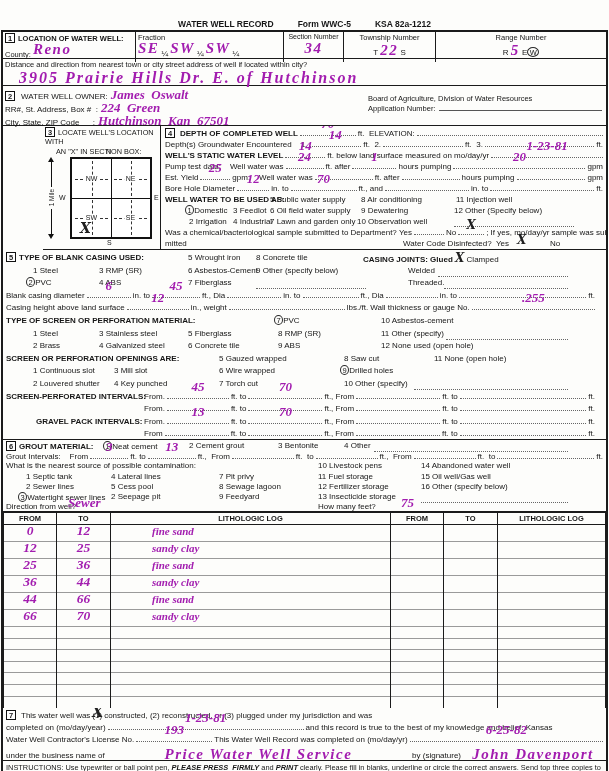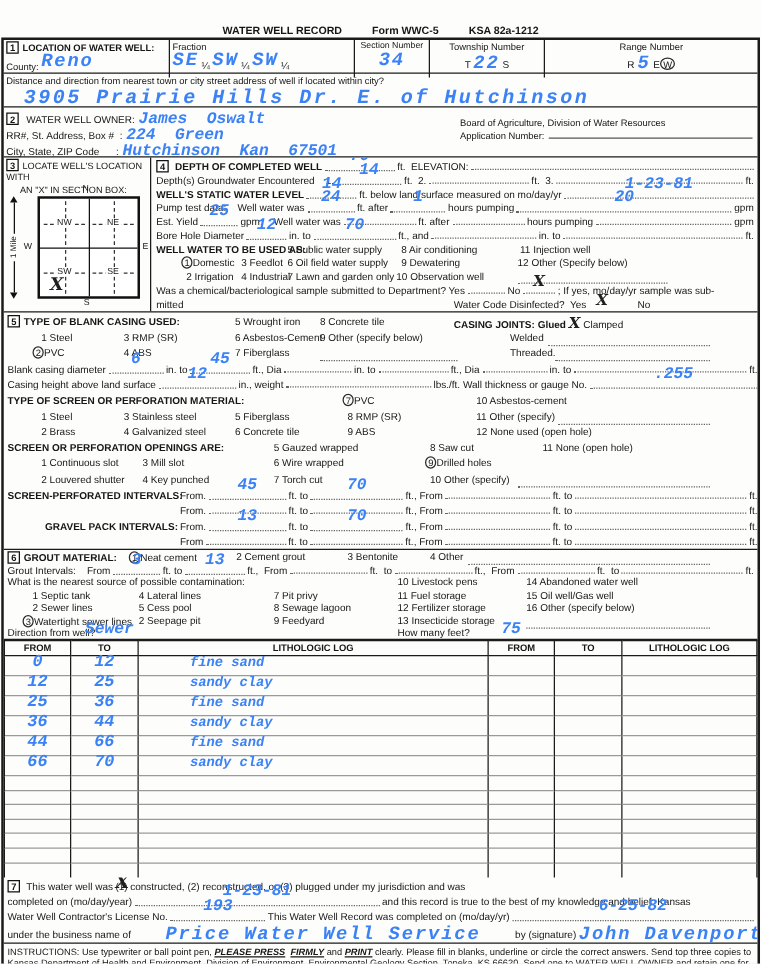--- a/index.html
+++ b/index.html
@@ -6,21 +6,21 @@
   html,body { margin:0; padding:0; background:#e8e8e8; }
   .page { width:609px; height:771px; background:#fdfdfb; margin:0 auto; position:relative;
           font-family:"Liberation Sans", sans-serif; font-size:8px; color:#161616; overflow:hidden; }
   .titlebar { height:30px; display:flex; justify-content:center; align-items:flex-end; gap:24px;
               font-size:8.5px; font-weight:bold; padding-bottom:1px; }
   .outer { border:2px solid #1b1b1b; margin:0 1px; }
   .p { white-space:pre; }
   .b { font-weight:bold; }
   .snum { display:inline-block; width:10px; height:10px; line-height:10px; border:1.2px solid #111;
           text-align:center; font-size:7.5px; font-weight:bold; margin-right:3px; background:#fff; flex:none; }
-  .hw { font-family:Liberation Mono, monospace; font-style:italic; font-weight:bold; color:#3b82f6; font-size:13px; }
+  .hw { font-family:Liberation Serif, serif; font-style:italic; font-weight:bold; color:#a21caf; font-size:13px; }
   .hw.big { font-size:15px; letter-spacing:1.5px; }
   .hw.huge { font-size:16px; letter-spacing:2px; }
   .hwx { font-family:"DejaVu Serif", serif; font-style:italic; font-weight:bold; font-size:12px; color:#1f1f1f; }
   .fill { display:inline-block; height:8px; border-bottom:1.2px dotted #666; text-align:center;
           line-height:6px; position:relative; flex:none; }
   .fill.grow { flex:1; }
   .fill .hw { display:inline-block; position:relative; top:-8px; line-height:8px; }
   .fill .hwx { display:inline-block; position:relative; top:-6px; line-height:8px; }
   .pc { display:inline-block; min-width:8px; height:10px; line-height:9px; border:1.5px solid #2a2a2a;
         border-radius:50%; text-align:center; padding:0 1.5px; font-size:7.5px; flex:none; }
@@ -34,42 +34,42 @@
   .clabel { font-size:7.5px; display:block; }
   .tc { text-align:center; }
   .row2 { height:27px; border-bottom:1.5px solid #1b1b1b; padding:1px 2px; overflow:visible; }
   .row3 { height:40px; border-bottom:1.5px solid #1b1b1b; display:flex; overflow:visible; }
   .owner-left { width:365px; padding:1px 2px; }
   .owner-left .oln { height:13px; display:flex; align-items:baseline; gap:3px; overflow:visible; white-space:pre; }
   .owner-right { flex:1; padding:8px 4px 0 0; font-size:7.5px; }
   .appline { display:flex; align-items:baseline; }
   .appline .rule { flex:1; border-bottom:1px solid #555; height:8px; margin-left:3px; }
   
-  .row4 { display:flex; height:124px; border-bottom:1.5px solid #1b1b1b; }
+  .row4 { display:flex; height:124px; border-bottom:1.5px solid #1b1b1b;margin-left:40px; }
   .sec3 { width:118px; border-right:1.5px solid #1b1b1b; position:relative; font-size:7.5px; flex:none; }
   .sec3 .t { padding:1px 0 0 2px; line-height:9px; display:block; font-size:7.3px; }
   .cbox { position:absolute; left:27px; top:31px; width:82px; height:82px; border:2px solid #111; background:#fff; }
   .cbox .vl { position:absolute; left:50%; top:0; bottom:0; width:1px; background:#111; }
   .cbox .hl { position:absolute; top:50%; left:0; right:0; height:1px; background:#111; }
   .q { position:absolute; width:50%; height:50%; }
   .q .dh { position:absolute; top:50%; left:3px; right:3px; border-top:1px dashed #333; }
   .q .dv { position:absolute; left:50%; top:2px; bottom:2px; border-left:1px dashed #333; }
   .q .ql { position:absolute; top:50%; left:50%; transform:translate(-50%,-55%); background:#fff; padding:0 2px; font-size:7px; }
   .cN { position:absolute; left:63px; top:22px; font-size:7px; }
   .cS { position:absolute; left:64px; top:113px; font-size:7px; }
   .cW { position:absolute; left:16px; top:68px; font-size:7px; }
   .cE { position:absolute; left:111px; top:68px; font-size:7px; }
   .swx { position:absolute; left:8px; bottom:1px; font-size:14px; }
   .mile { position:absolute; left:3px; top:31px; height:82px; width:10px; display:flex; flex-direction:column; align-items:center; }
   .mile .ar-u { width:0; height:0; border-left:3px solid transparent; border-right:3px solid transparent; border-bottom:5px solid #111; }
   .mile .ar-d { width:0; height:0; border-left:3px solid transparent; border-right:3px solid transparent; border-top:5px solid #111; }
   .mile .stem { flex:1; width:1px; background:#111; }
   .mile .mt { writing-mode:vertical-rl; transform:rotate(180deg); font-size:6.5px; background:#fdfdfb; padding:2px 0; }
   .sec4 { flex:1; padding:2px 3px 0 4px; overflow:hidden; }
-  .sec5 { height:190px; border-bottom:1.5px solid #1b1b1b; padding:2px 0 0 3px; overflow:hidden; }
+  .sec5 { height:190px; border-bottom:1.5px solid #1b1b1b; padding:2px 11px 0 3px; overflow:hidden; }
   .sec5 .ln, .sec5 .lnr { height:12.6px; line-height:12.6px; }
   .sec6 { height:72px; border-bottom:1px solid #1b1b1b; padding:1px 3px 0 3px; overflow:hidden; }
   .sec6 .ln, .sec6 .lnr { height:10.2px; line-height:10.2px; }
   
   table.log { width:100%; border-collapse:collapse; table-layout:fixed; }
   table.log th { border:1px solid #1b1b1b; font-size:7.5px; font-weight:bold; height:12px; padding:0; }
   table.log td { border-left:1px solid #1b1b1b; border-right:1px solid #1b1b1b; border-top:1px solid #9a9a9a;
                  height:11.6px; padding:0 3px; overflow:visible; position:relative; }
   table.log td.num { text-align:center; }
   table.log td .hw { position:relative; top:-2px; font-size:13.5px; }

